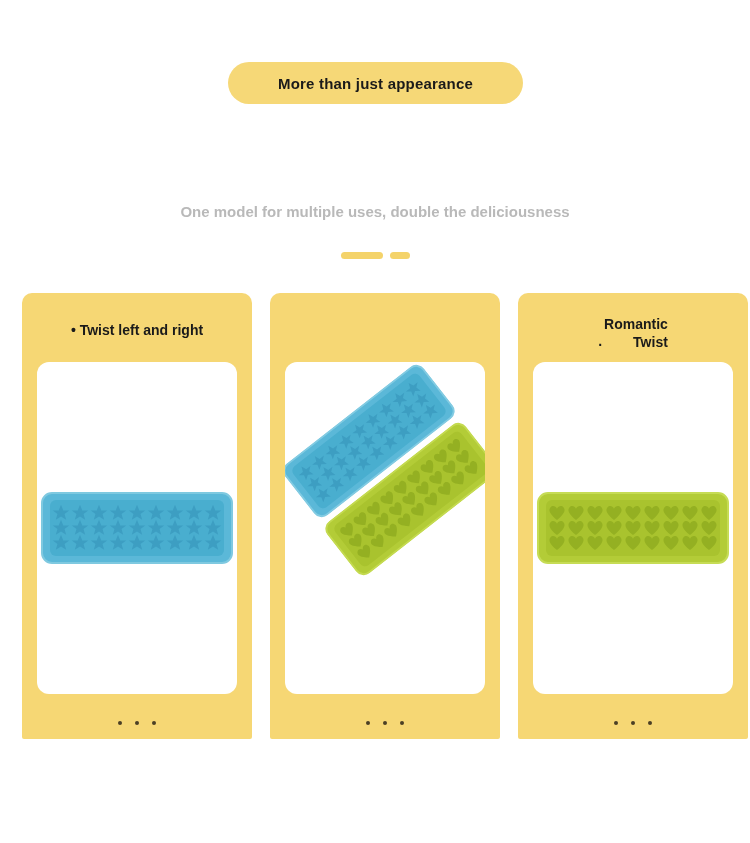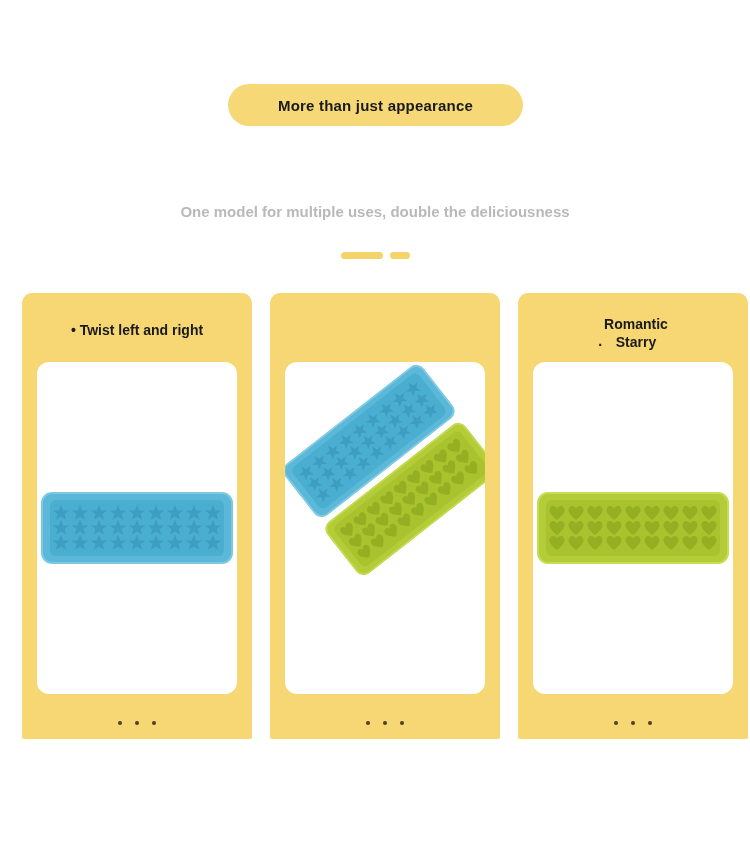--- a/index.html
+++ b/index.html
@@ -6,21 +6,21 @@
   html, body {
     width: 750px; height: 843px;
     background: #ffffff;
     font-family: "Liberation Sans", sans-serif;
     overflow: hidden;
   }
   .page { position: relative; width: 750px; height: 843px; background: #fff; }
 
   
   .badge {
-    position: absolute; left: 228px; top: 84px;
+    position: absolute; left: 228px; top: 62px;
     width: 295px; height: 42px;
     background: #f6d877;
     border-radius: 21px;
     display: flex; align-items: center; justify-content: center;
   }
   .badge-label {
     font-size: 15px; font-weight: bold; color: #1a1a1a;
     letter-spacing: .2px;
   }
   .main-title {
@@ -57,21 +57,21 @@
   .card-title {
     position: absolute; top: 28px; left: 0; width: 100%;
     text-align: center;
     font-size: 14px; font-weight: bold; color: #1a1a1a;
     line-height: 18px;
     padding: 0 10px;
   }
   .card-title .bullet { font-size: 14px; }
   .card-title.two-line { top: 22px; text-align: center; }
   .card-title.two-line .stack {
-    display: inline-block; text-align: center; vertical-align: middle;
+    display: inline-block; text-align: right; vertical-align: middle;
   }
   .card-title.two-line .bullet {
     display: inline-block; vertical-align: bottom; margin-right: 2px;
     position: relative; top: -1px;
   }
   .panel {
     position: absolute; left: 15px; top: 69px;
     width: 200px; height: 332px;
     background: #ffffff;
     border-radius: 12px;
@@ -437,21 +437,21 @@
         <span></span>
         <span></span>
         <span></span>
       </div>
     </div>
 
     <div class="card">
       <div class="card-title two-line">
         <span class="bullet">.</span><span class="stack">
           <span style="display:block">Romantic</span>
-          <span style="display:block">Starry</span>
+          <span style="display:block">Twist</span>
         </span>
       </div>
 
       <div class="panel">
         <div class="tray-wrap">
           <div class="tray" style="left:4px; top:130px;">
             <svg width="192" height="72" viewBox="0 0 192 72">
               <defs>
                 <g id="heart9">
                   <path d="M0,7.0 C-7.4,1.1 -8.8,-2.8 -6.6,-5.5 C-4.4,-8.1 -1.3,-6.8 0,-4.2 C1.3,-6.8 4.4,-8.1 6.6,-5.5 C8.8,-2.8 7.4,1.1 0,7.0 Z"></path>

